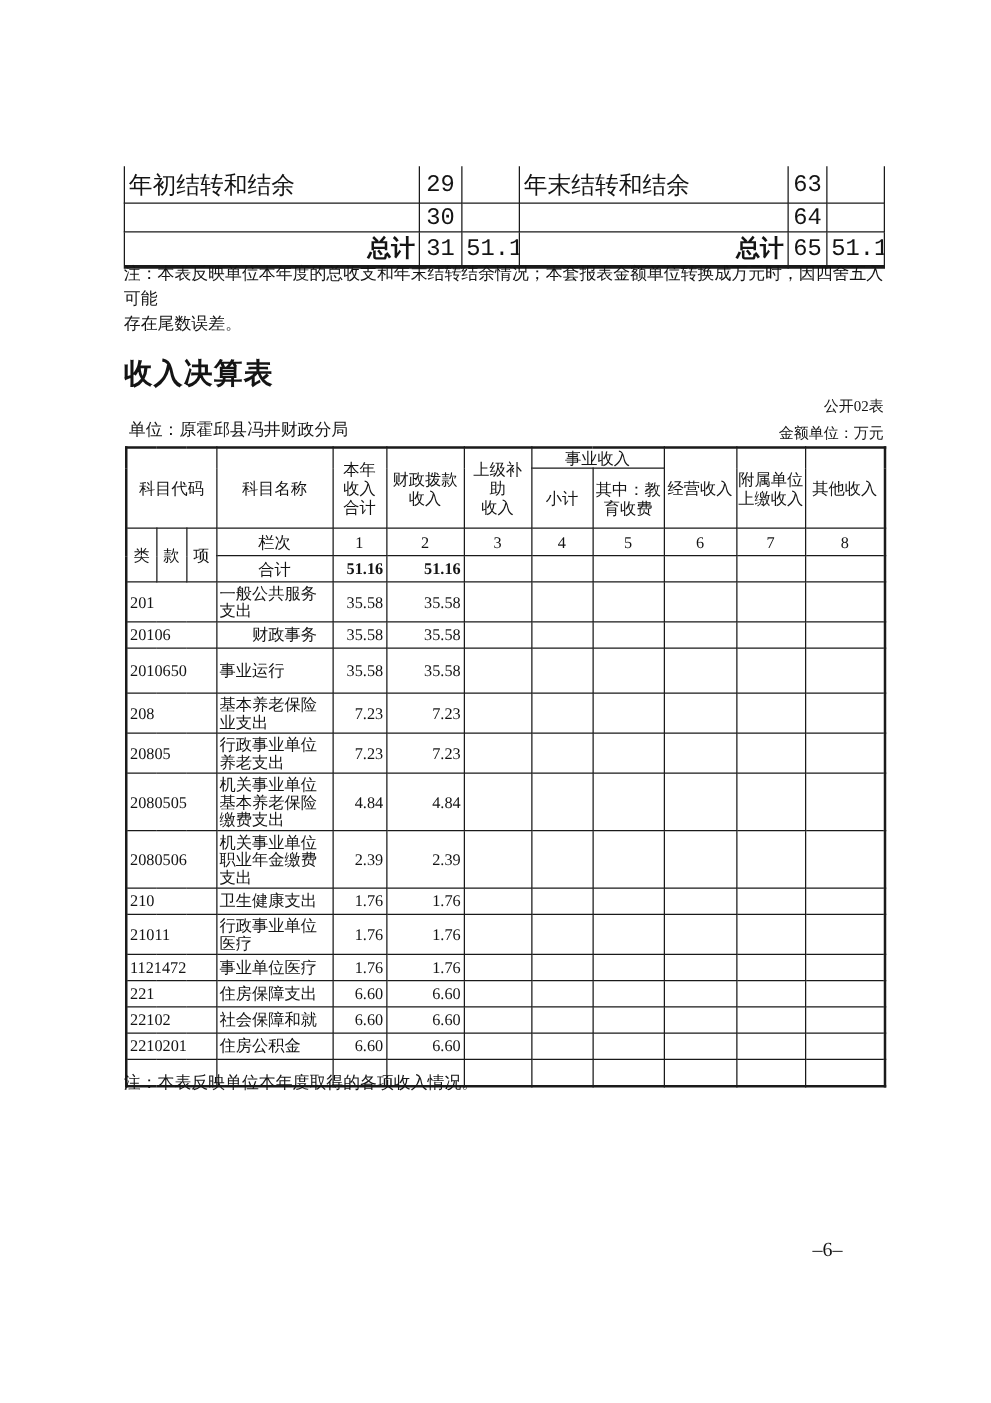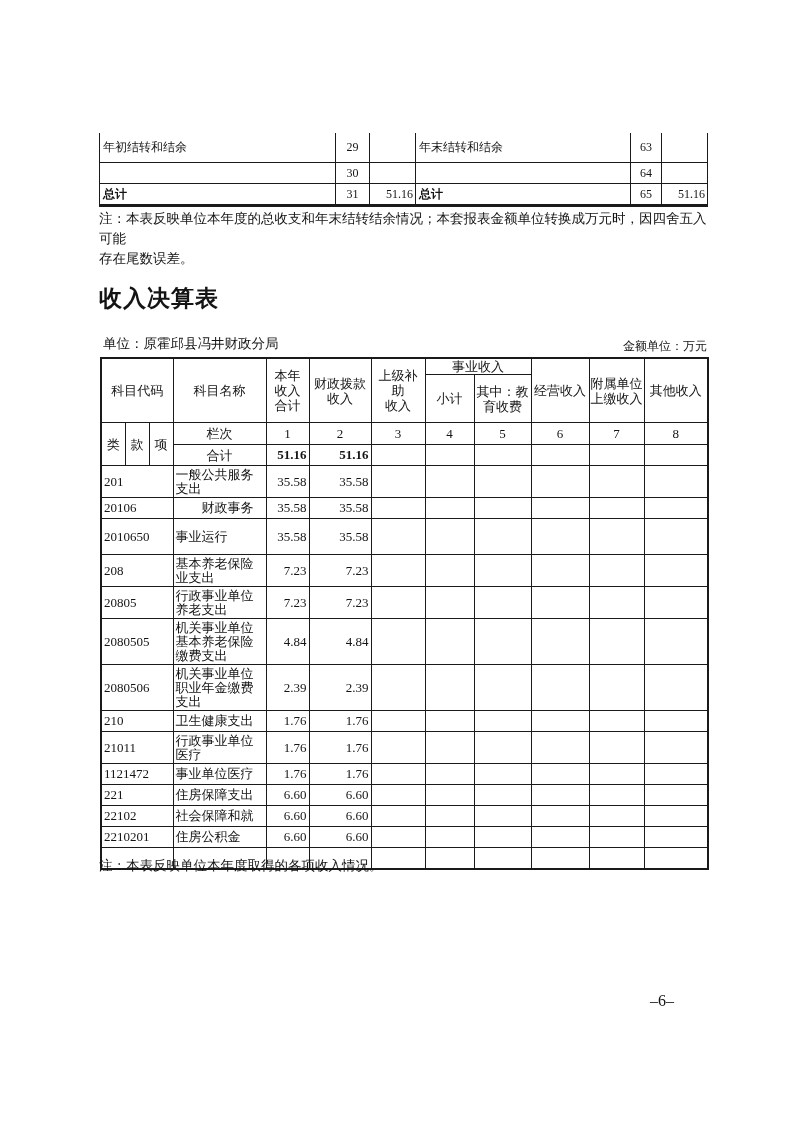--- a/index.html
+++ b/index.html
@@ -11,28 +11,28 @@
   .page { position:relative; width:793px; height:1122px; overflow:hidden; background:#fff; }
 
   
   #top-table {
     position:absolute; left:99px; top:133px; width:608px;
     border-collapse:collapse; table-layout:fixed;
     border-left:1px solid #1a1a1a; border-right:1px solid #1a1a1a;
     border-bottom:3px solid #1a1a1a; border-top:none;
   }
   #top-table td {
-    border:1px solid #1a1a1a; font-size:12px; height:20px;
-    padding:0 3px; overflow:hidden; vertical-align:middle;
+    border:1px solid #1a1a1a; font-size:19px; height:20px;
+    padding:0 3px; overflow:hidden; vertical-align:middle;font-family:Liberation Mono, monospace;
   }
   #top-table tr.row-first td { border-top:none; height:29px; }
   #top-table td.lbl { text-align:left; }
   #top-table td.num { text-align:center; }
   #top-table td.val { text-align:right; padding-right:2px; }
-  #top-table tr.row-total td.lbl { text-align:left; font-weight:bold; }
+  #top-table tr.row-total td.lbl { text-align:right; font-weight:bold; }
 
   
   .note {
     position:absolute; left:99px; width:612px;
     font-size:13.5px; line-height:20px; white-space:pre-line;
   }
   .note-top { top:209px; }
   .note-bottom { top:856px; }
 
   
@@ -109,20 +109,21 @@
         <td class="num">65</td>
         <td class="val">51.16</td>
       </tr>
     </tbody>
   </table>
 
   <div class="note note-top">注：本表反映单位本年度的总收支和年末结转结余情况；本套报表金额单位转换成万元时，因四舍五入可能
 存在尾数误差。</div>
 
   <h1 class="title">收入决算表</h1>
+  <div class="meta-right table-code">公开02表</div>
   <div class="unit-label">单位：原霍邱县冯井财政分局</div>
   <div class="meta-right amount-unit">金额单位：万元</div>
 
   <table id="income-table">
     <colgroup>
       <col style="width:24px">
         <col style="width:24px">
         <col style="width:24px">
       <col style="width:93px">
         <col style="width:43px">

